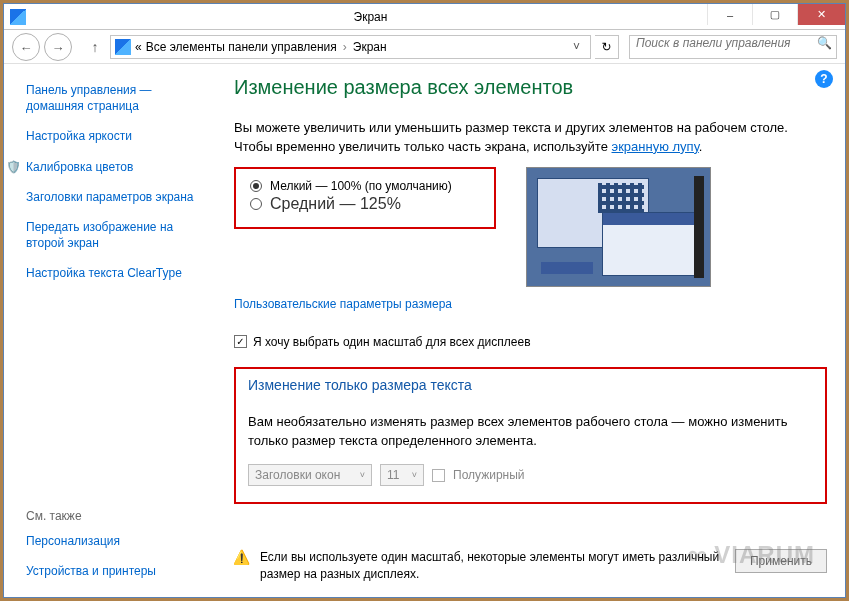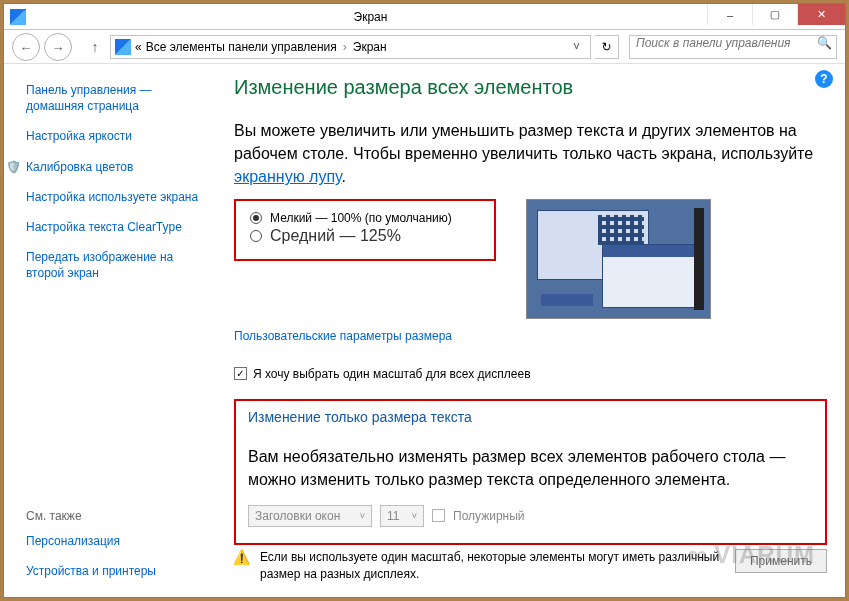--- a/index.html
+++ b/index.html
@@ -25,21 +25,21 @@
   .body { display: flex; height: calc(100% - 60px); }
   .sidebar { width: 216px; padding: 18px 12px 12px 22px; display: flex; flex-direction: column; }
   .sidelink { color: #0066cc; font-size: 12px; line-height: 1.35; margin-bottom: 14px; cursor: pointer; }
   .sidelink.withicon { margin-left: -20px; display: flex; align-items: center; gap: 4px; }
   .shield { width: 16px; height: 16px; display: inline-flex; align-items: center; justify-content: center; }
   .sidespacer { flex: 1; }
   .seealso { font-size: 12px; color: #666; margin-bottom: 10px; }
   .main { flex: 1; padding: 12px 18px 12px 14px; position: relative; font-size: 12px; color: #000; }
   .helpicon { position: absolute; top: 6px; right: 12px; width: 18px; height: 18px; border-radius: 50%; background: #1a8cff; color: #fff; font-size: 12px; font-weight: bold; display: flex; align-items: center; justify-content: center; }
   .h1 { color: #0b6f3a; font-size: 20px; font-weight: 400; margin-bottom: 8px; }
-  .desc { font-size: 16px; line-height: 1.45; margin-bottom: 10px; margin-top: 20px; }
+  .desc { font-size: 13px; line-height: 1.45; margin-bottom: 10px; margin-top: 20px; }
   .link { color: #0066cc; text-decoration: underline; cursor: pointer; }
   .row1 { display: flex; gap: 30px; align-items: flex-start; margin-bottom: 10px; }
   .redbox1 { border: 2px solid #d40000; padding: 10px 18px 14px 14px; width: 262px; }
   .radio { display: flex; align-items: center; gap: 8px; font-size: 12px; margin-bottom: 2px; }
   .radio:last-child { margin-bottom: 0; }
   .rcircle { width: 12px; height: 12px; border: 1px solid #555; border-radius: 50%; display: flex; align-items: center; justify-content: center; }
   .rcircle.sel::after { content: ""; width: 6px; height: 6px; background: #333; border-radius: 50%; }
   .radio.big { font-size: 16px; color: #333; }
   .preview { width: 185px; height: 120px; background: #5070a0; border: 1px solid #888; position: relative; }
   .preview .p1 { position: absolute; top: 10px; left: 10px; width: 112px; height: 70px; background: #d5def0; border: 1px solid #2a4a7a; }
@@ -103,23 +103,23 @@
   </div>
 
   <div class="body">
     <div class="sidebar">
       <div class="sidelink">Панель управления — домашняя страница</div>
       <div class="sidelink">Настройка яркости</div>
       <div class="sidelink withicon">
         <span class="shield">🛡️</span>
         <span>Калибровка цветов</span>
       </div>
-      <div class="sidelink">Настройка используете экрана</div>
+      <div class="sidelink">Заголовки параметров экрана</div>
+      <div class="sidelink">Передать изображение на второй экран</div>
       <div class="sidelink">Настройка текста ClearType</div>
-      <div class="sidelink">Передать изображение на второй экран</div>
       <div class="sidespacer"></div>
       <div class="seealso">См. также</div>
       <div class="sidelink">Персонализация</div>
       <div class="sidelink" style="margin-bottom:6px">Устройства и принтеры</div>
     </div>
 
     <div class="main">
       <div class="helpicon">?</div>
 
       <div class="h1">Изменение размера всех элементов</div>

